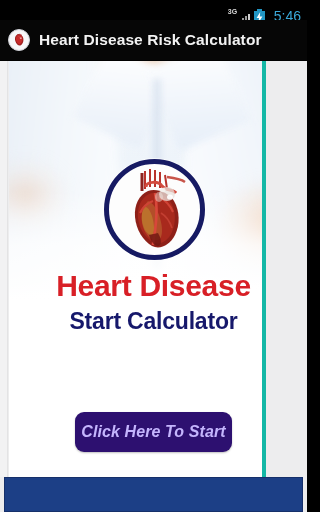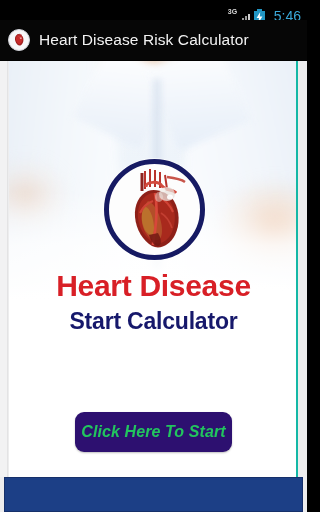--- a/index.html
+++ b/index.html
@@ -56,39 +56,39 @@
   #app-icon {
     width:22px; height:22px; border-radius:50%;
     background:#f4f4f6;
     border:1px solid #cfd0d6;
     display:flex; align-items:center; justify-content:center;
     overflow:hidden; flex:none;
   }
   #app-icon svg { display:block; }
   #app-title {
     margin-left:9px;
-    color:#f2f2f2; font-size:15.5px; font-weight:normal;
+    color:#f2f2f2; font-size:15.5px; font-weight:bold;
     letter-spacing:.1px; white-space:nowrap;
   }
 
   
   #page {
     position:absolute; left:0; top:61px; width:307px; height:451px;
     background:#ededee;
   }
   
   #gutter-left {
     position:absolute; left:0; top:0; width:8px; height:416px;
     background:#f2f2f3;
     border-right:1px solid #e3e3e4;
   }
   #card {
-    position:absolute; left:9px; top:0px; width:289px; height:416px;
+    position:absolute; left:9px; top:0px; width:257px; height:416px;
     background:#ffffff;
-    border-right:2px solid #14b8a6;
+    border-right:4px solid #14b8a6;
     overflow:hidden;
   }
 
   
   #photo {
     position:absolute; left:0; top:0; width:289px; height:250px;
     overflow:hidden;
   }
   #photo .base {
     position:absolute; inset:0;
@@ -175,21 +175,21 @@
     letter-spacing:-.2px; line-height:30px; margin-top:3px;
     text-shadow:0 1px 0 rgba(255,255,255,.85);
   }
 
   
   #start-button {
     position:absolute; left:66px; top:351px;
     width:157px; height:40px;
     background:#2d1070;
     border:none; border-radius:9px;
-    color:#22c55e; font-size:16px; font-weight:bold; font-style:italic;
+    color:#c4b5fd; font-size:16px; font-weight:bold; font-style:italic;
     font-family:"Liberation Sans", sans-serif;
     letter-spacing:.1px;
     cursor:pointer;
     box-shadow:0 1px 2px rgba(0,0,0,.25);
     text-align:center;
   }
 
   
   #bottom-bar {
     position:absolute; left:4px; top:416px; width:299px; height:35px;

